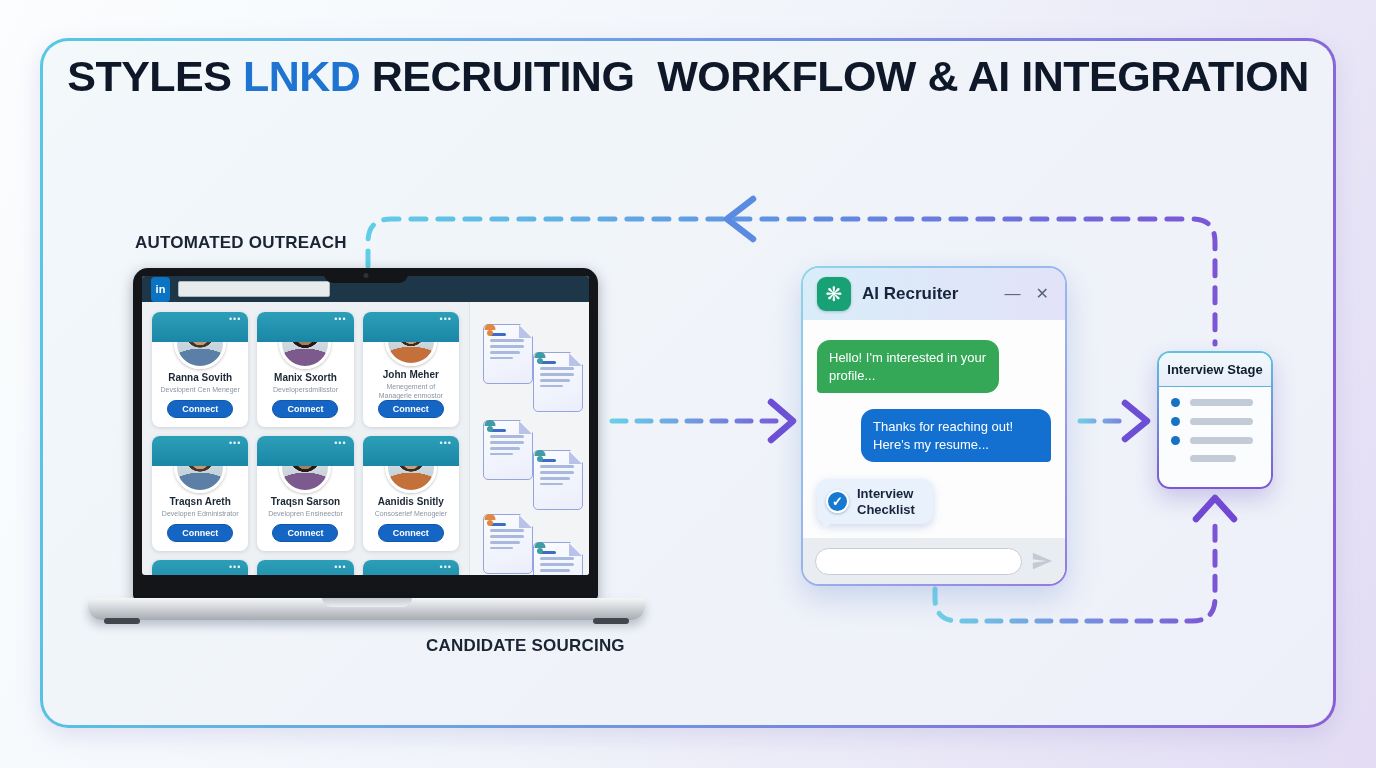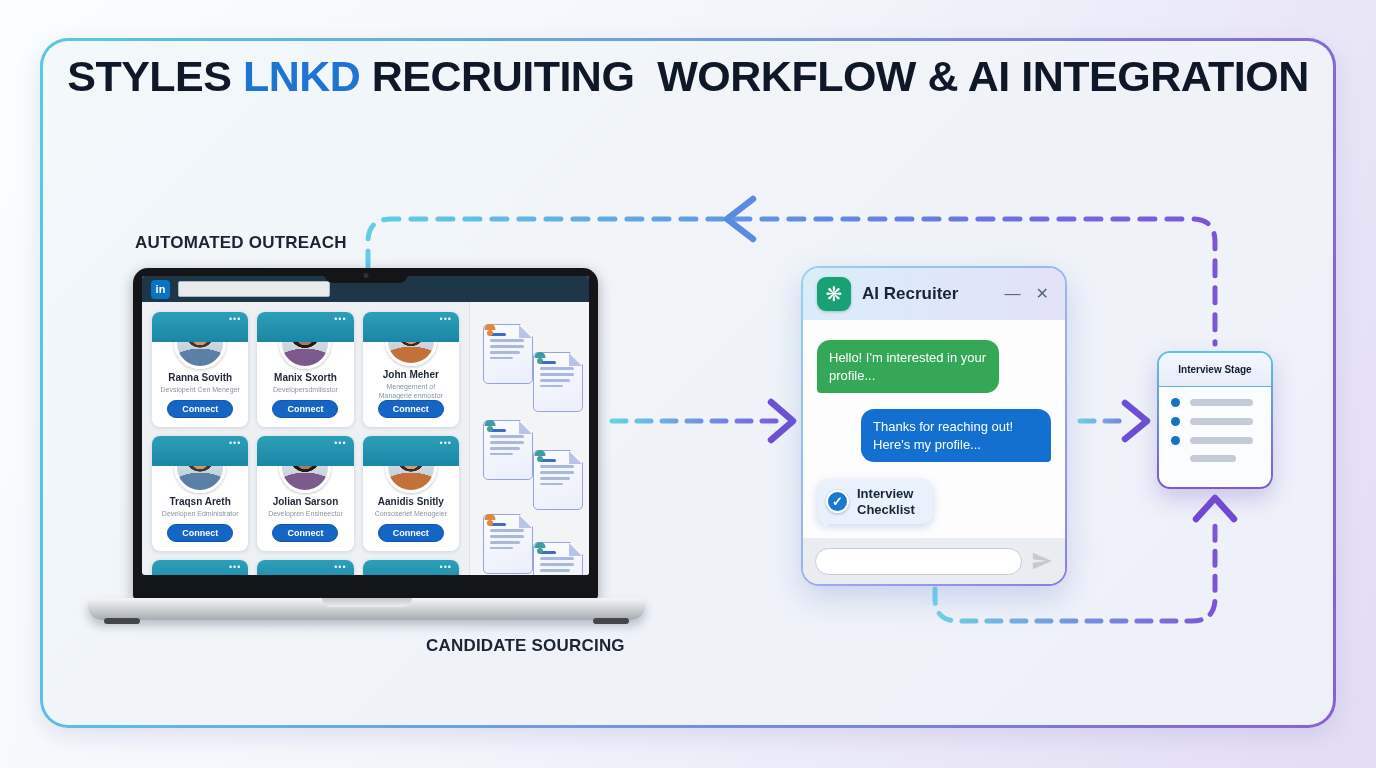--- a/index.html
+++ b/index.html
@@ -55,21 +55,21 @@
     width:5px; height:5px; border-radius:50%; background:#2c3138; }
   .screen-content {
     width:100%; height:100%; border-radius:3px; overflow:hidden;
     background:#eef1f4; display:flex; flex-direction:column;
   }
   .li-header {
     height:26px; flex:0 0 26px; background:#1d3749;
     display:flex; align-items:center; gap:8px; padding:0 9px;
   }
   .li-logo {
-    width:19px; height:19px; border-radius:4px; background:#0a74c2;
+    width:19px; height:25px; border-radius:4px; background:#0a74c2;
     color:#fff; font-size:11px; font-weight:700;
     display:grid; place-items:center; line-height:1;
   }
   .li-search {
     width:152px; height:16px; background:#e7ebee; border:1px solid #aeb8bf;
     border-radius:2px; font-size:9px; padding:0 4px; color:#333;
   }
   .li-body { flex:1; display:flex; overflow:hidden; }
   .cards-grid {
     flex:1; padding:10px; display:grid;
@@ -214,21 +214,21 @@
     border-radius:13px; padding:2px;
     background:linear-gradient(180deg,#5fc2de 0%,#7e57d2 100%);
     box-shadow:0 10px 22px rgba(120,100,200,.30);
   }
   .stage-card { width:100%; height:100%; border-radius:11px; background:#fbfcfe; overflow:hidden;
     display:flex; flex-direction:column; }
   .stage-head {
     flex:0 0 34px; display:grid; place-items:center;
     background:linear-gradient(180deg,#f0f9fd,#e9edf9);
     border-bottom:1.5px solid #59b6d6;
-    font-size:10px; font-weight:700; color:#111c30;
+    font-size:13px; font-weight:700; color:#111c30;
   }
   .stage-body { flex:1; padding:11px 12px; display:flex; flex-direction:column; gap:10px; }
   .stage-row { display:flex; align-items:center; gap:10px; }
   .dot { width:9px; height:9px; border-radius:50%; background:#1673c4; flex:0 0 9px; }
   .bar { height:7px; border-radius:4px; background:#c3cbd6; width:63px; }
   .stage-row.nodot { padding-left:19px; } .stage-row.nodot .bar { width:46px; }
 </style>
 </head>
 <body>
 
@@ -322,21 +322,21 @@
             <div class="p-name">Traqsn Areth</div>
             <div class="p-role">Developen Edministrator</div>
             <button class="connect-btn">Connect</button>
           </div>
 
           <div class="p-card">
             <div class="p-band">
                 <span class="p-menu">•••</span>
               </div>
             <div class="avatar t2"></div>
-            <div class="p-name">Jolian Sarson</div>
+            <div class="p-name">Traqsn Sarson</div>
             <div class="p-role">Developren Ensineector</div>
             <button class="connect-btn">Connect</button>
           </div>
 
           <div class="p-card">
             <div class="p-band">
                 <span class="p-menu">•••</span>
               </div>
             <div class="avatar t3"></div>
             <div class="p-name">Aanidis Snitly</div>
@@ -384,21 +384,21 @@
   <div class="chat-border">
     <div class="chat">
       <div class="chat-header">
         <div class="openai-badge">❋</div>
         <div class="chat-title">AI Recruiter</div>
         <span class="win-btn">—</span>
         <span class="win-btn">✕</span>
       </div>
       <div class="chat-body">
         <div class="bubble bub-green">Hello! I'm interested in your profile...</div>
-        <div class="bubble bub-blue">Thanks for reaching out! Here's my profile...</div>
+        <div class="bubble bub-blue">Thanks for reaching out! Here's my resume...</div>
         <div class="checklist-chip">
           <span class="check-circle">✓</span>
           <span class="checklist-text">Interview Checklist</span>
         </div>
       </div>
       <div class="chat-footer">
         <input class="chat-input" readonly="" value="" style="">
         <button class="send-btn">
           <svg width="22" height="22" viewBox="0 0 24 24">
               <path d="M2 21l21-9L2 3v7l15 2-15 2z" fill="#c3cad4"></path>

